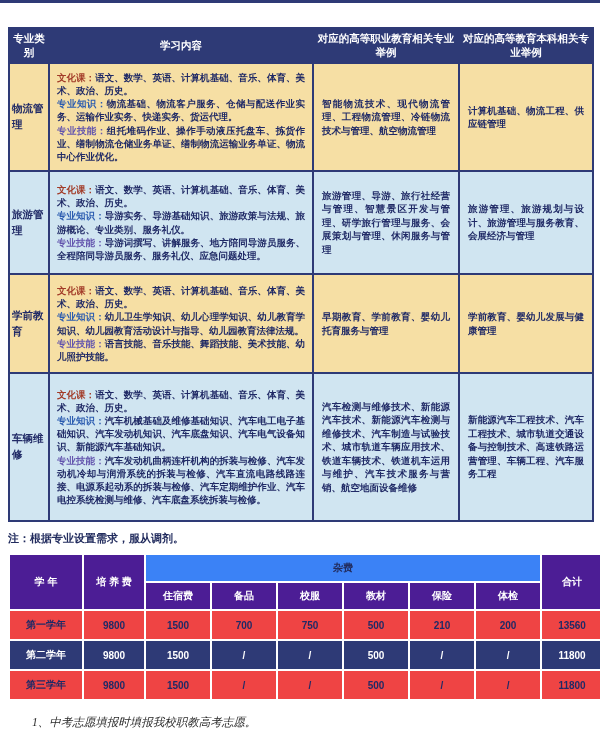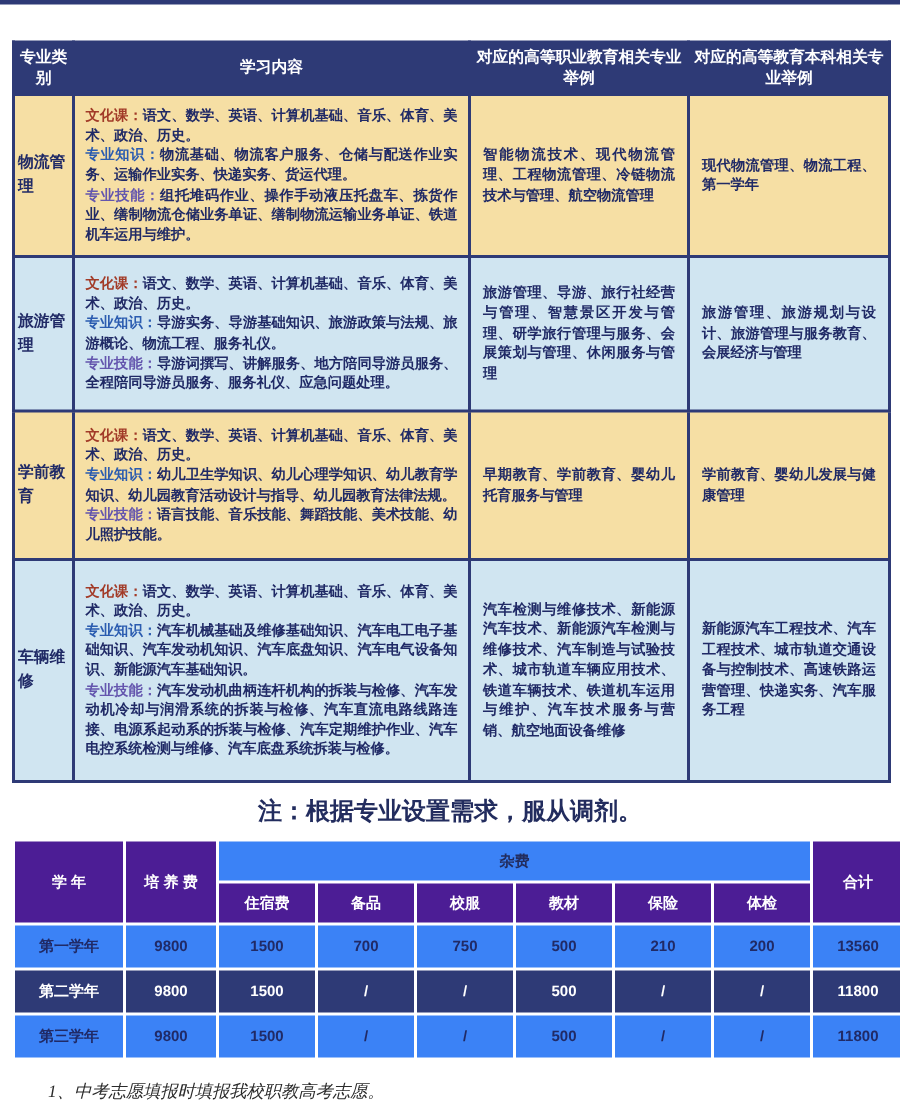--- a/index.html
+++ b/index.html
@@ -20,28 +20,28 @@
   td.cat{vertical-align:middle;font-weight:bold;font-size:10.5px;padding:2px;line-height:1.5;}
   td.content{vertical-align:middle;padding:5px 7px;}
   td.content p{margin:0;font-size:9.5px;font-weight:bold;line-height:13.2px;text-align:justify;}
   td.majors{vertical-align:middle;padding:5px 8px;font-size:9.5px;font-weight:bold;line-height:13.5px;text-align:justify;}
   .lbl{font-weight:bold;}
   .lbl-culture{color:#a23b28;}
   .lbl-knowledge{color:#2b5cb0;}
   .lbl-skill{color:#6456ae;}
 
   
-  .note{margin:9px 0 7px 0;font-size:16px;font-weight:bold;color:#222c5e;text-align:center;}
+  .note{margin:9px 0 7px 0;font-size:11px;font-weight:bold;color:#222c5e;}
 
   
   table.fees{border-collapse:separate;border-spacing:2px;width:584px;table-layout:fixed;}
   table.fees th{background:#4c1d95;color:#fff;font-weight:bold;font-size:10px;height:24px;padding:1px 2px;}
   table.fees th.misc-head{background:#3b82f6;color:#222c5e;}
   table.fees td{text-align:center;font-size:10px;font-weight:bold;height:26px;padding:1px 2px;}
-  tr.fee-light td{background:#3b82f6;color:#202a66;}
+  tr.fee-light td{background:#ef4444;color:#202a66;}
   tr.fee-dark td{background:#2e3a76;color:#fff;margin-top:20px;}
   col.f-year{width:72px;} col.f-tuition{width:60px;}
   col.f-misc{width:64px;} col.f-total{width:60px;}
 
   
   .signup{margin:12px 0 0 24px;font-family:"Liberation Serif",serif;font-style:italic;color:#2a2a2a;}
   .signup p{margin:0;font-size:11.5px;line-height:1.7;}
 </style>
 </head>
 <body>
@@ -63,30 +63,30 @@
         <th>对应的高等职业教育相关专业举例</th>
         <th>对应的高等教育本科相关专业举例</th>
       </tr>
     </thead>
     <tbody>
       <tr class="t-yellow" style="height:108px;">
         <td class="cat">物流管理</td>
         <td class="content">
           <p><span class="lbl lbl-culture">文化课：</span><span>语文、数学、英语、计算机基础、音乐、体育、美术、政治、历史。</span></p>
           <p><span class="lbl lbl-knowledge">专业知识：</span><span>物流基础、物流客户服务、仓储与配送作业实务、运输作业实务、快递实务、货运代理。</span></p>
-          <p><span class="lbl lbl-skill">专业技能：</span><span>组托堆码作业、操作手动液压托盘车、拣货作业、缮制物流仓储业务单证、缮制物流运输业务单证、铁道机车运用与维护。</span></p>
+          <p><span class="lbl lbl-skill">专业技能：</span><span>组托堆码作业、操作手动液压托盘车、拣货作业、缮制物流仓储业务单证、缮制物流运输业务单证、物流中心作业优化。</span></p>
         </td>
         <td class="majors">智能物流技术、现代物流管理、工程物流管理、冷链物流技术与管理、航空物流管理</td>
-        <td class="majors">现代物流管理、物流工程、第一学年</td>
+        <td class="majors">计算机基础、物流工程、供应链管理</td>
       </tr>
       <tr class="t-blue" style="height:103px;">
         <td class="cat">旅游管理</td>
         <td class="content">
           <p><span class="lbl lbl-culture">文化课：</span><span>语文、数学、英语、计算机基础、音乐、体育、美术、政治、历史。</span></p>
-          <p><span class="lbl lbl-knowledge">专业知识：</span><span>导游实务、导游基础知识、旅游政策与法规、旅游概论、物流工程、服务礼仪。</span></p>
+          <p><span class="lbl lbl-knowledge">专业知识：</span><span>导游实务、导游基础知识、旅游政策与法规、旅游概论、专业类别、服务礼仪。</span></p>
           <p><span class="lbl lbl-skill">专业技能：</span><span>导游词撰写、讲解服务、地方陪同导游员服务、全程陪同导游员服务、服务礼仪、应急问题处理。</span></p>
         </td>
         <td class="majors">旅游管理、导游、旅行社经营与管理、智慧景区开发与管理、研学旅行管理与服务、会展策划与管理、休闲服务与管理</td>
         <td class="majors">旅游管理、旅游规划与设计、旅游管理与服务教育、会展经济与管理</td>
       </tr>
       <tr class="t-yellow" style="height:99px;">
         <td class="cat">学前教育</td>
         <td class="content">
           <p><span class="lbl lbl-culture">文化课：</span><span>语文、数学、英语、计算机基础、音乐、体育、美术、政治、历史。</span></p>
           <p><span class="lbl lbl-knowledge">专业知识：</span><span>幼儿卫生学知识、幼儿心理学知识、幼儿教育学知识、幼儿园教育活动设计与指导、幼儿园教育法律法规。</span></p>
@@ -96,21 +96,21 @@
         <td class="majors">学前教育、婴幼儿发展与健康管理</td>
       </tr>
       <tr class="t-blue" style="height:148px;">
         <td class="cat">车辆维修</td>
         <td class="content">
           <p><span class="lbl lbl-culture">文化课：</span><span>语文、数学、英语、计算机基础、音乐、体育、美术、政治、历史。</span></p>
           <p><span class="lbl lbl-knowledge">专业知识：</span><span>汽车机械基础及维修基础知识、汽车电工电子基础知识、汽车发动机知识、汽车底盘知识、汽车电气设备知识、新能源汽车基础知识。</span></p>
           <p><span class="lbl lbl-skill">专业技能：</span><span>汽车发动机曲柄连杆机构的拆装与检修、汽车发动机冷却与润滑系统的拆装与检修、汽车直流电路线路连接、电源系起动系的拆装与检修、汽车定期维护作业、汽车电控系统检测与维修、汽车底盘系统拆装与检修。</span></p>
         </td>
         <td class="majors">汽车检测与维修技术、新能源汽车技术、新能源汽车检测与维修技术、汽车制造与试验技术、城市轨道车辆应用技术、铁道车辆技术、铁道机车运用与维护、汽车技术服务与营销、航空地面设备维修</td>
-        <td class="majors">新能源汽车工程技术、汽车工程技术、城市轨道交通设备与控制技术、高速铁路运营管理、快递实务、汽车服务工程</td>
+        <td class="majors">新能源汽车工程技术、汽车工程技术、城市轨道交通设备与控制技术、高速铁路运营管理、车辆工程、汽车服务工程</td>
       </tr>
     </tbody>
   </table>
 
   <p class="note">注：根据专业设置需求，服从调剂。</p>
 
   <table class="fees">
     <colgroup>
         <col class="f-year">
         <col class="f-tuition">

